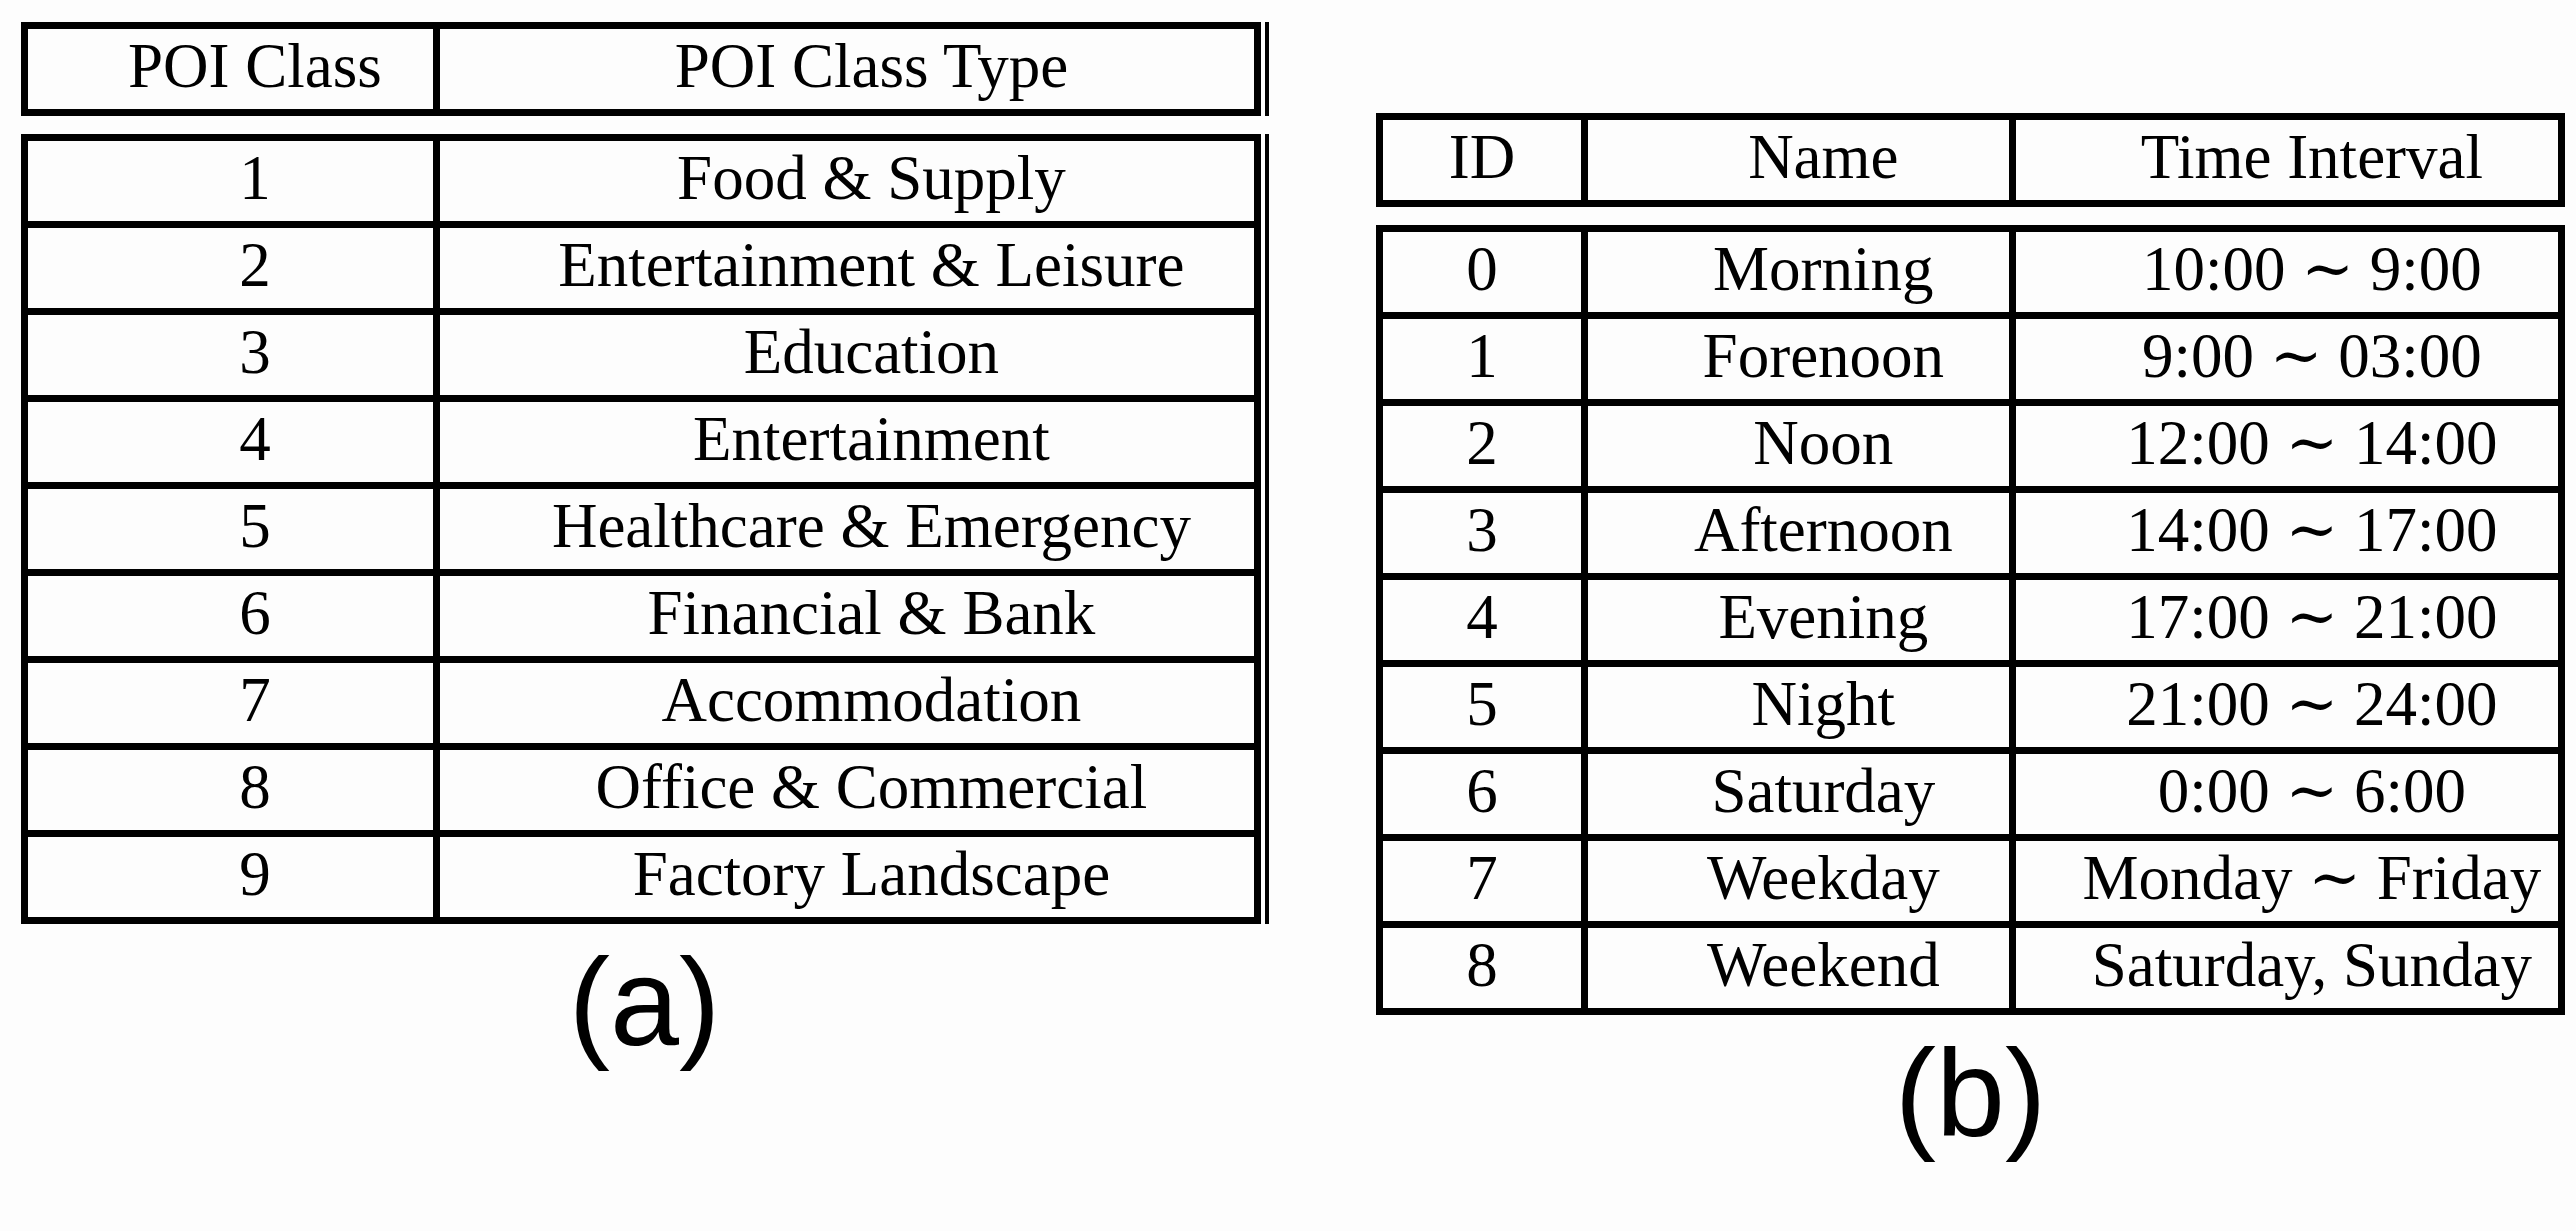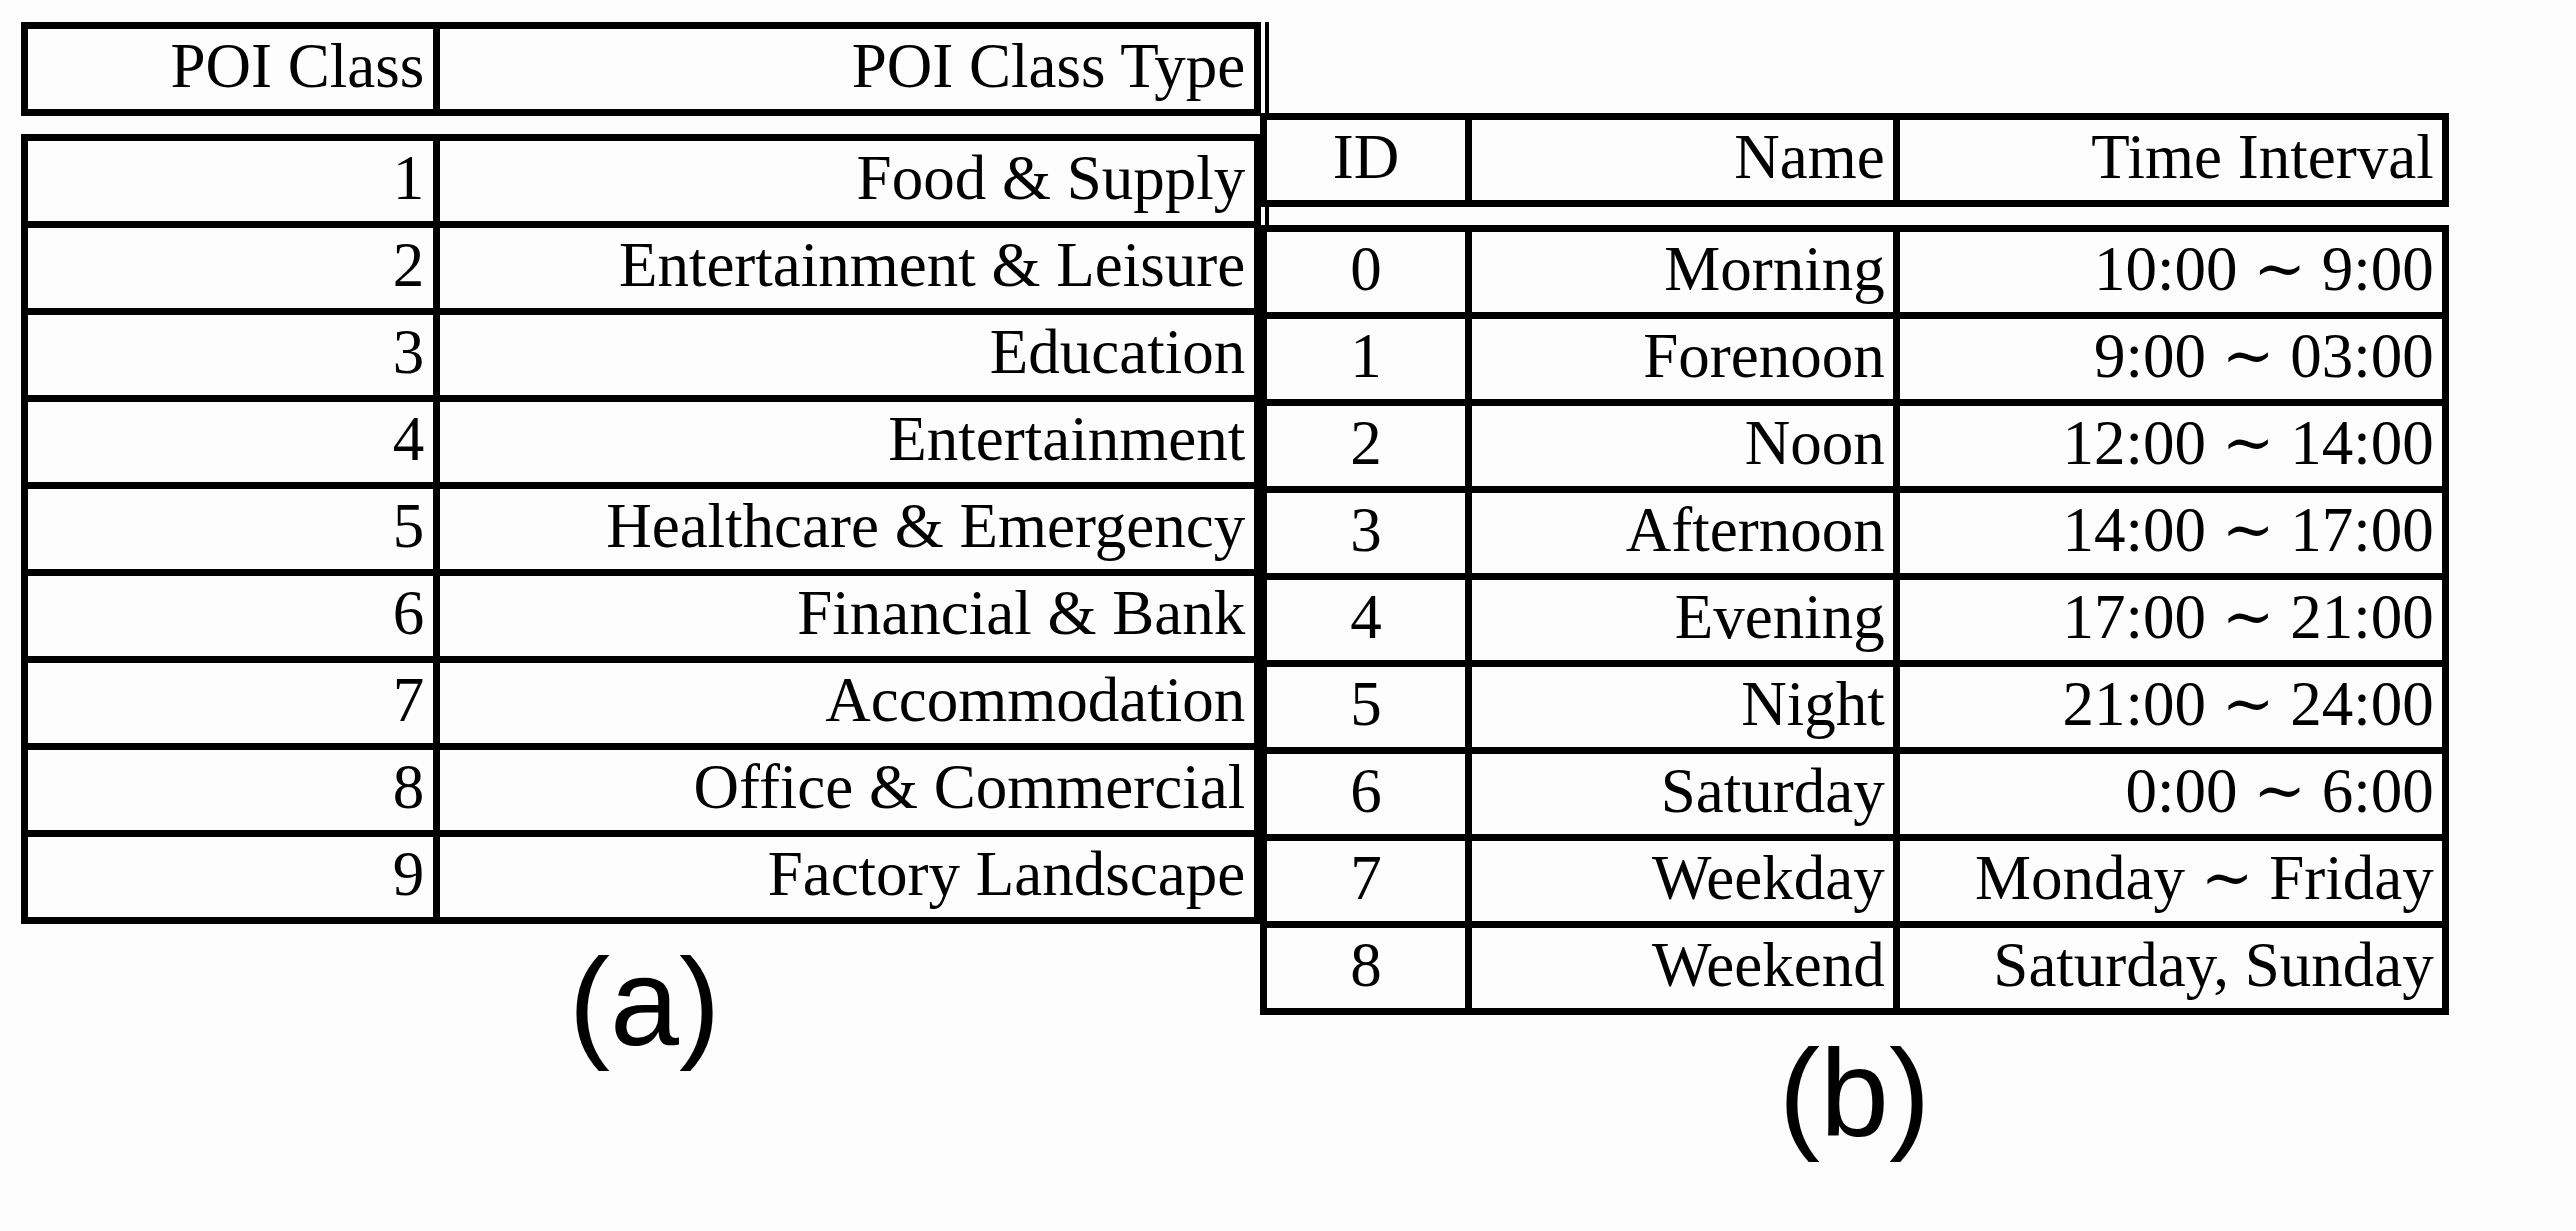--- a/index.html
+++ b/index.html
@@ -6,37 +6,37 @@
   html, body {
     width:2576px; height:1231px;
     background:#fdfdfd;
     color:#000;
     font-family:"Liberation Serif","DejaVu Serif",serif;
     overflow:hidden;
     position:relative;
   }
   .panel { position:absolute; }
   .panel-a { left:20.6px;  top:21.5px;  width:1248px; }
-  .panel-b { left:1260px; top:113px; width:1189px; }
+  .panel-b { left:1376px; top:113px; width:1189px; }
 
   
   .dbl-right { border-right:4.1px solid #000; padding-right:4.1px; }
 
   table {
     border-collapse:collapse;
     width:100%;
     table-layout:fixed;
     background:#fdfdfd;
   }
   td {
     border:7.4px solid #000;
     height:87px;
     font-size:63px;
     line-height:1;
-    text-align:right;
+    text-align:center;
     vertical-align:middle;
     padding:0 8.3px 5px 58px;
     white-space:nowrap;
     overflow:hidden;
   }
   td.center { text-align:center; padding:0 0 5px 0; }
 
   .gap { height:18px; }
 
   .caption {

